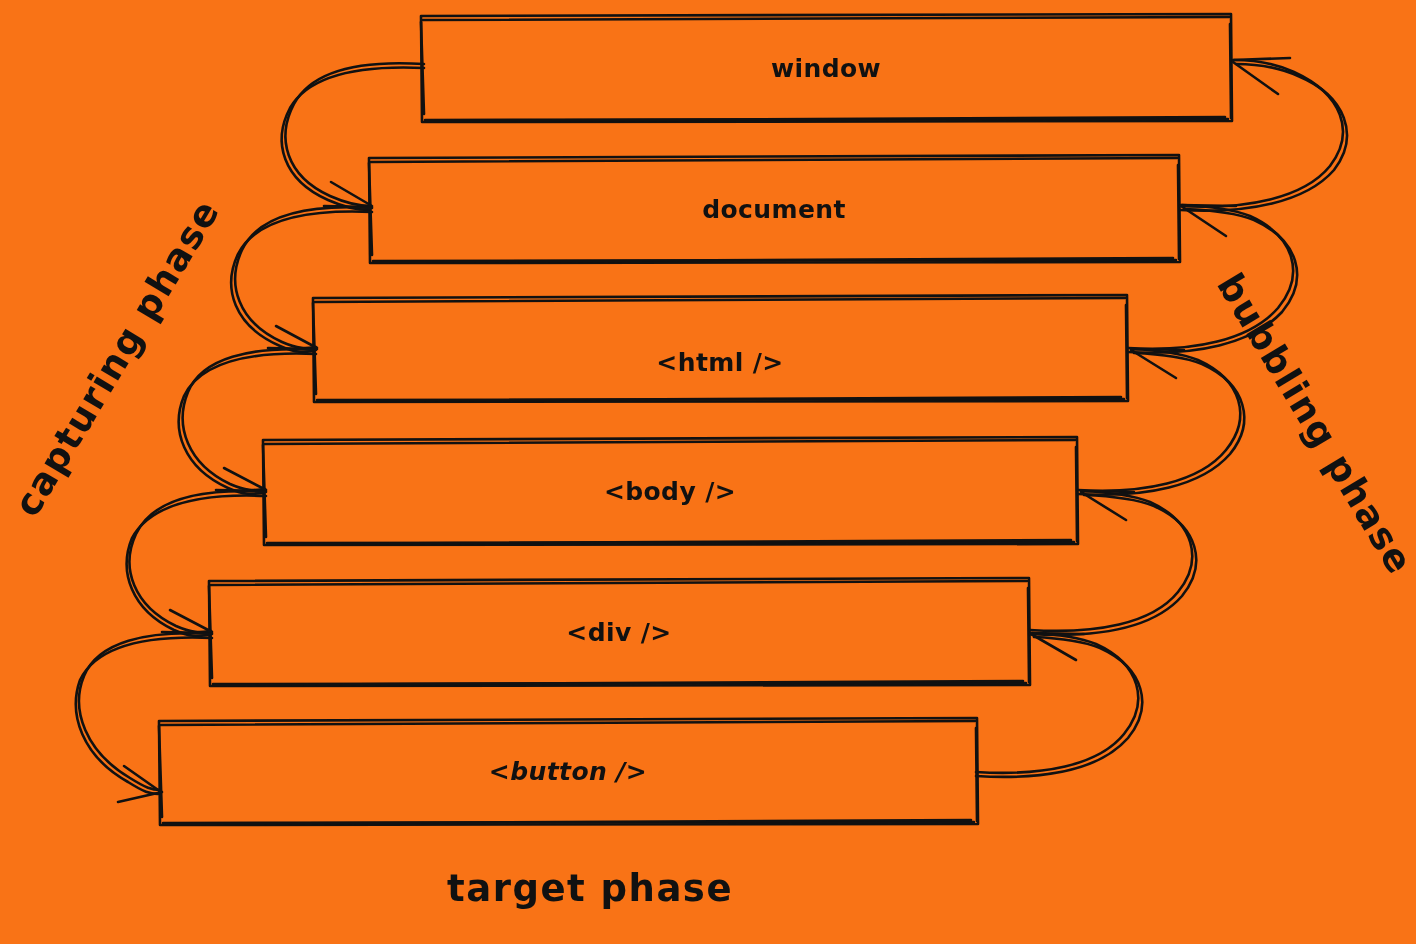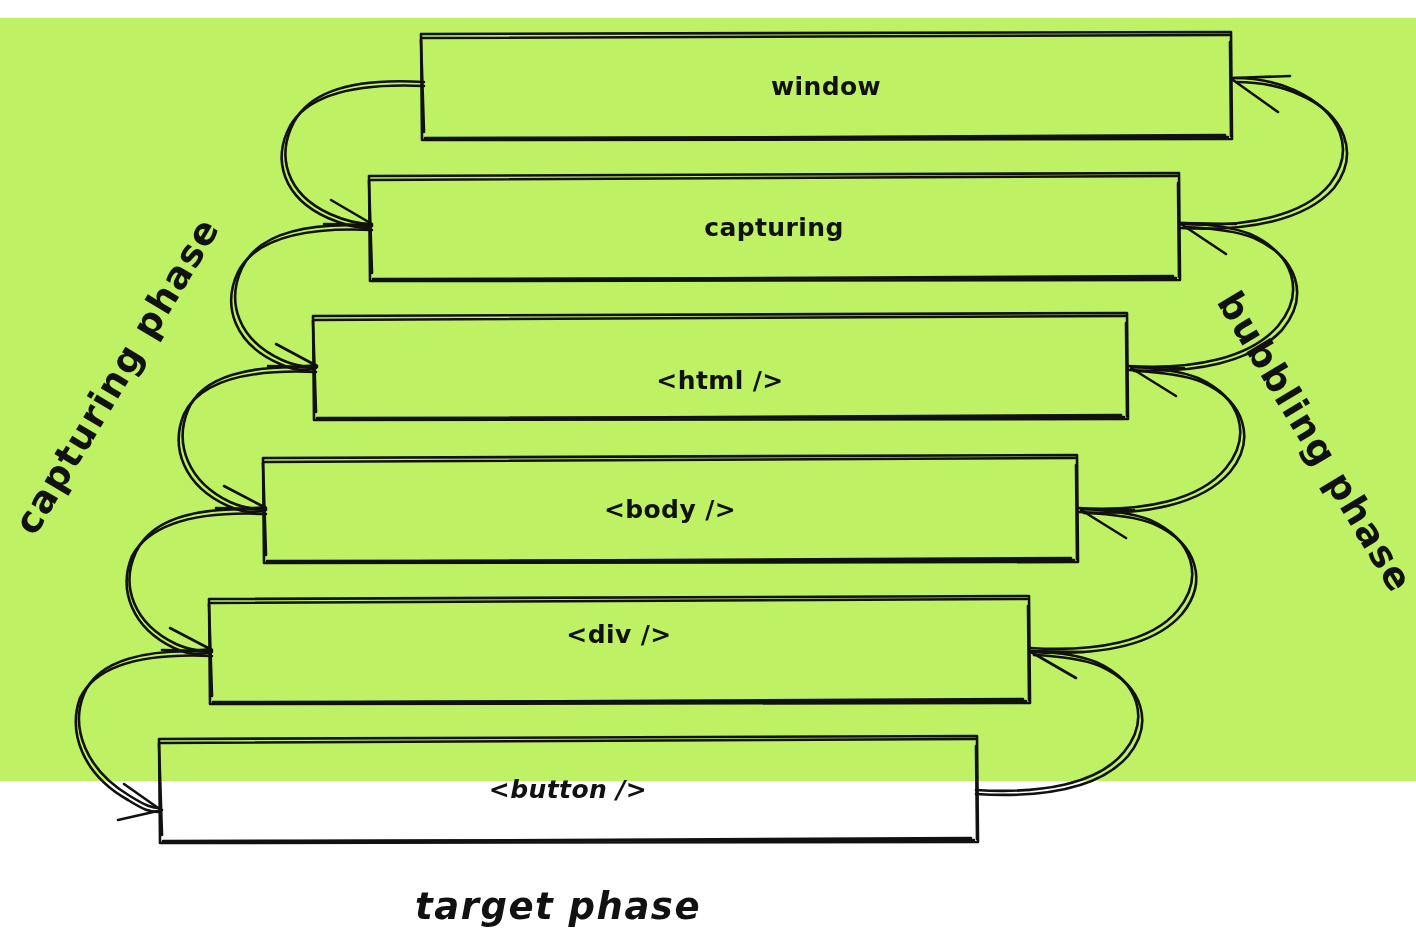--- a/index.html
+++ b/index.html
@@ -10,23 +10,22 @@
   }
   body {
     width: 1416px;
     height: 944px;
     overflow: hidden;
     font-family: "DejaVu Sans", sans-serif;
   }
   #diagram-root {
     position: relative;
     width: 1416px;
-    height: 763px;
-    background: #bef264;
-    margin-top: 18px;
+    height: 944px;
+    background: #f97316;
   }
   #sketch-canvas {
     position: absolute;
     top: 0;
     left: 0;
     width: 1416px;
     height: 944px;
     display: block;
   }
   .node-label,
@@ -52,24 +51,23 @@
     left: 117px;
     top: 358px;
     transform: translate(-50%, -50%) rotate(-59deg);
   }
   #label-bubbling-phase {
     left: 1315px;
     top: 424px;
     transform: translate(-50%, -50%) rotate(59deg);
   }
   #label-target-phase {
-    left: 558px;
+    left: 590px;
     top: 888px;
     transform: translate(-50%, -50%);
-    font-style: italic;
   }
 </style>
 </head>
 <body>
 
 <div id="diagram-root">
 
   <svg id="sketch-canvas" viewBox="0 0 1416 944" xmlns="http://www.w3.org/2000/svg" fill="none" stroke="#111111" stroke-width="2.6" stroke-linecap="round" stroke-linejoin="round">
 
     <g>
@@ -151,27 +149,27 @@
     </g>
     <g>
       <path d="M1180 206 C1246 210 1304 198 1330 166 C1356 132 1342 94 1294 72 C1272 62 1250 60 1234 60"></path>
       <path d="M1180 210 C1248 214 1306 202 1334 170 C1360 136 1346 96 1298 76 C1276 66 1254 64 1236 64"></path>
       <path d="M1278 94 L1233 62 M1290 58 L1233 60"></path>
     </g>
   </svg>
 
   <div class="node-label" id="label-window" style="left:826px; top:68px;">window</div>
 
-  <div class="node-label" id="label-document" style="left:774px; top:209px;">capturing</div>
+  <div class="node-label" id="label-document" style="left:774px; top:209px;">document</div>
 
   <div class="node-label" id="label-html" style="left:720px; top:362px;">&lt;html /&gt;</div>
 
   <div class="node-label" id="label-body" style="left:670px; top:491px;text-align:right;">&lt;body /&gt;</div>
 
-  <div class="node-label" id="label-div" style="left:619px; top:616px;">&lt;div /&gt;</div>
+  <div class="node-label" id="label-div" style="left:619px; top:632px;">&lt;div /&gt;</div>
 
   <div class="node-label" id="label-button" style="left:568px; top:771px;font-style:italic;">&lt;button /&gt;</div>
 
   <div class="phase-label" id="label-capturing-phase">capturing phase</div>
 
   <div class="phase-label" id="label-bubbling-phase">bubbling phase</div>
 
   <div class="phase-label" id="label-target-phase">target phase</div>
 
 </div>

